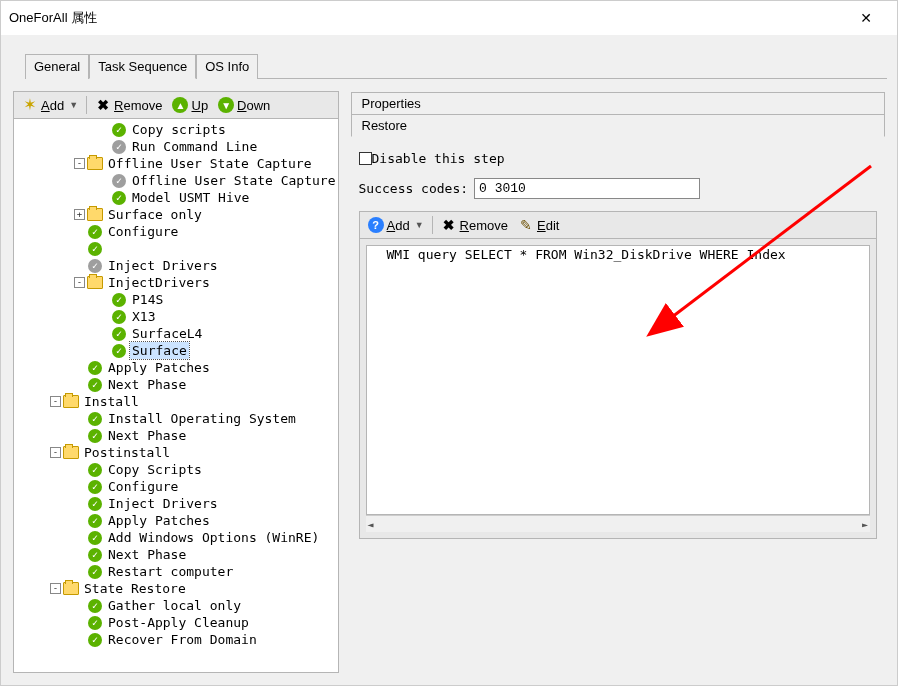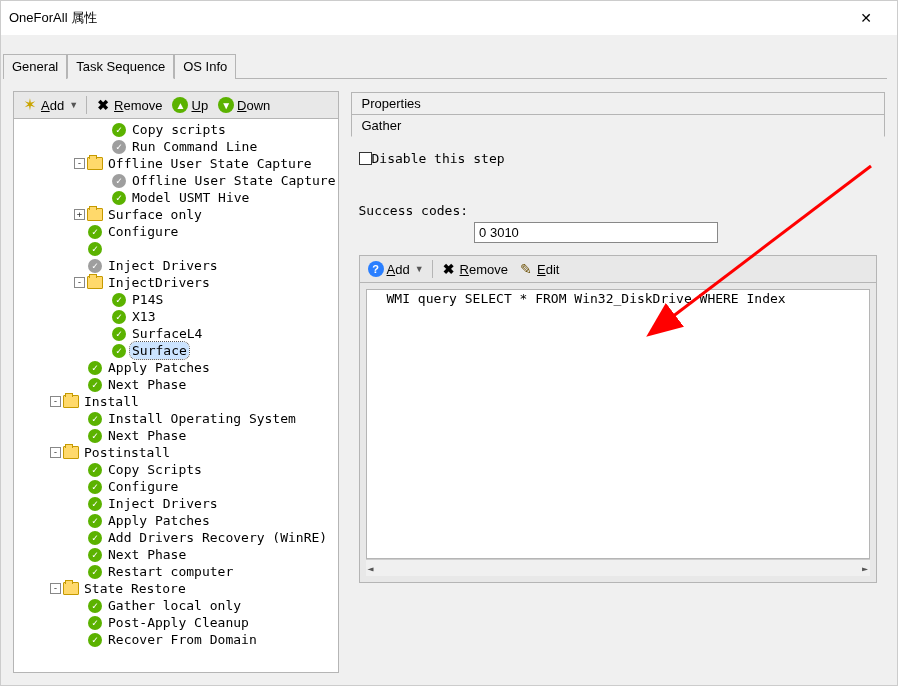--- a/index.html
+++ b/index.html
@@ -32,21 +32,21 @@
   .titlebar .close {
     width: 46px;
     height: 30px;
     display: flex;
     align-items: center;
     justify-content: center;
     font-size: 14px;
     cursor: pointer;
   }
   .tabs-outer {
-    margin: 18px 10px 0 2px;
+    margin: 18px 10px 0 24px;
     position: relative;
   }
   .tabs-row {
     display: flex;
     gap: 0;
     border-bottom: 1px solid #b5b5b5;
   }
   .tabs-row .tab {
     background: #f0f0f0;
     border: 1px solid #b5b5b5;
@@ -187,21 +187,20 @@
   }
   .icon-gray {
     width:14px;height:14px;border-radius:50%;
     background:#9e9e9e;
     display:inline-flex;align-items:center;justify-content:center;
     color:#fff;font-size:10px;font-weight:bold;
   }
   .tree-row.selected .label {
     background:#cce4ff;
     outline:1px dotted #555;
-    border-radius:6px;
   }
   .label { padding:0 2px; }
 
   .inner-tabs-row {
     display: flex;
     border-bottom: 1px solid #b5b5b5;
     flex-direction: column;
   }
   .inner-tabs-row .tab {
     background: #f0f0f0;
@@ -227,22 +226,22 @@
     display:flex;align-items:center;margin-bottom:12px;
   }
   .chk {
     width:13px;height:13px;border:1px solid #333;background:#fff;
     display:inline-block;
   }
   .field-row {
     display:flex;align-items:center;gap:6px;margin-bottom:12px;
   }
   .field-row input {
-    font-family:Liberation Sans, sans-serif;font-size:13px;
-    border:1px solid #888;padding:2px 4px;width:244px;background:#fff;margin-top:44px;
+    font-family:Liberation Mono, monospace;font-size:13px;
+    border:1px solid #888;padding:2px 4px;width:226px;background:#fff;
   }
   .cond-panel {
     border:1px solid #b5b5b5;
     background:#e8e8e8;
     margin-top:10px;
   }
   .cond-panel .toolbar { border:none;border-bottom:1px solid #b5b5b5; }
   .cond-list {
     background:#fff;
     height:270px;
@@ -512,21 +511,21 @@
               <span class="icon-check">✓</span>
             </span>
             <span class="label">Apply Patches</span>
           </div>
           <div class="tree-row">
             <span class="indent" style="width: 60px;"></span>
             <span class="exp-spacer"></span>
             <span class="node-icon">
               <span class="icon-check">✓</span>
             </span>
-            <span class="label">Add Drivers Recovery (WinRE)</span>
+            <span class="label">Add Windows Options (WinRE)</span>
           </div>
           <div class="tree-row">
             <span class="indent" style="width: 60px;"></span>
             <span class="exp-spacer"></span>
             <span class="node-icon">
               <span class="icon-check">✓</span>
             </span>
             <span class="label">Next Phase</span>
           </div>
           <div class="tree-row">
@@ -568,21 +567,21 @@
               <span class="icon-check">✓</span>
             </span>
             <span class="label">Recover From Domain</span>
           </div>
         </div>
     </div>
 
     <div class="right-pane">
       <div class="inner-tabs-row">
         <div class="tab">Properties</div>
-        <div class="tab active">Gather</div>
+        <div class="tab active">Restore</div>
       </div>
 
       <div class="options-body">
         <div class="chk-row">
           <span class="chk"></span>
           <span>Disable this step</span>
         </div>
         <div class="field-row">
           <span>Success codes:</span>
           <input type="text" value="0 3010" style="">

